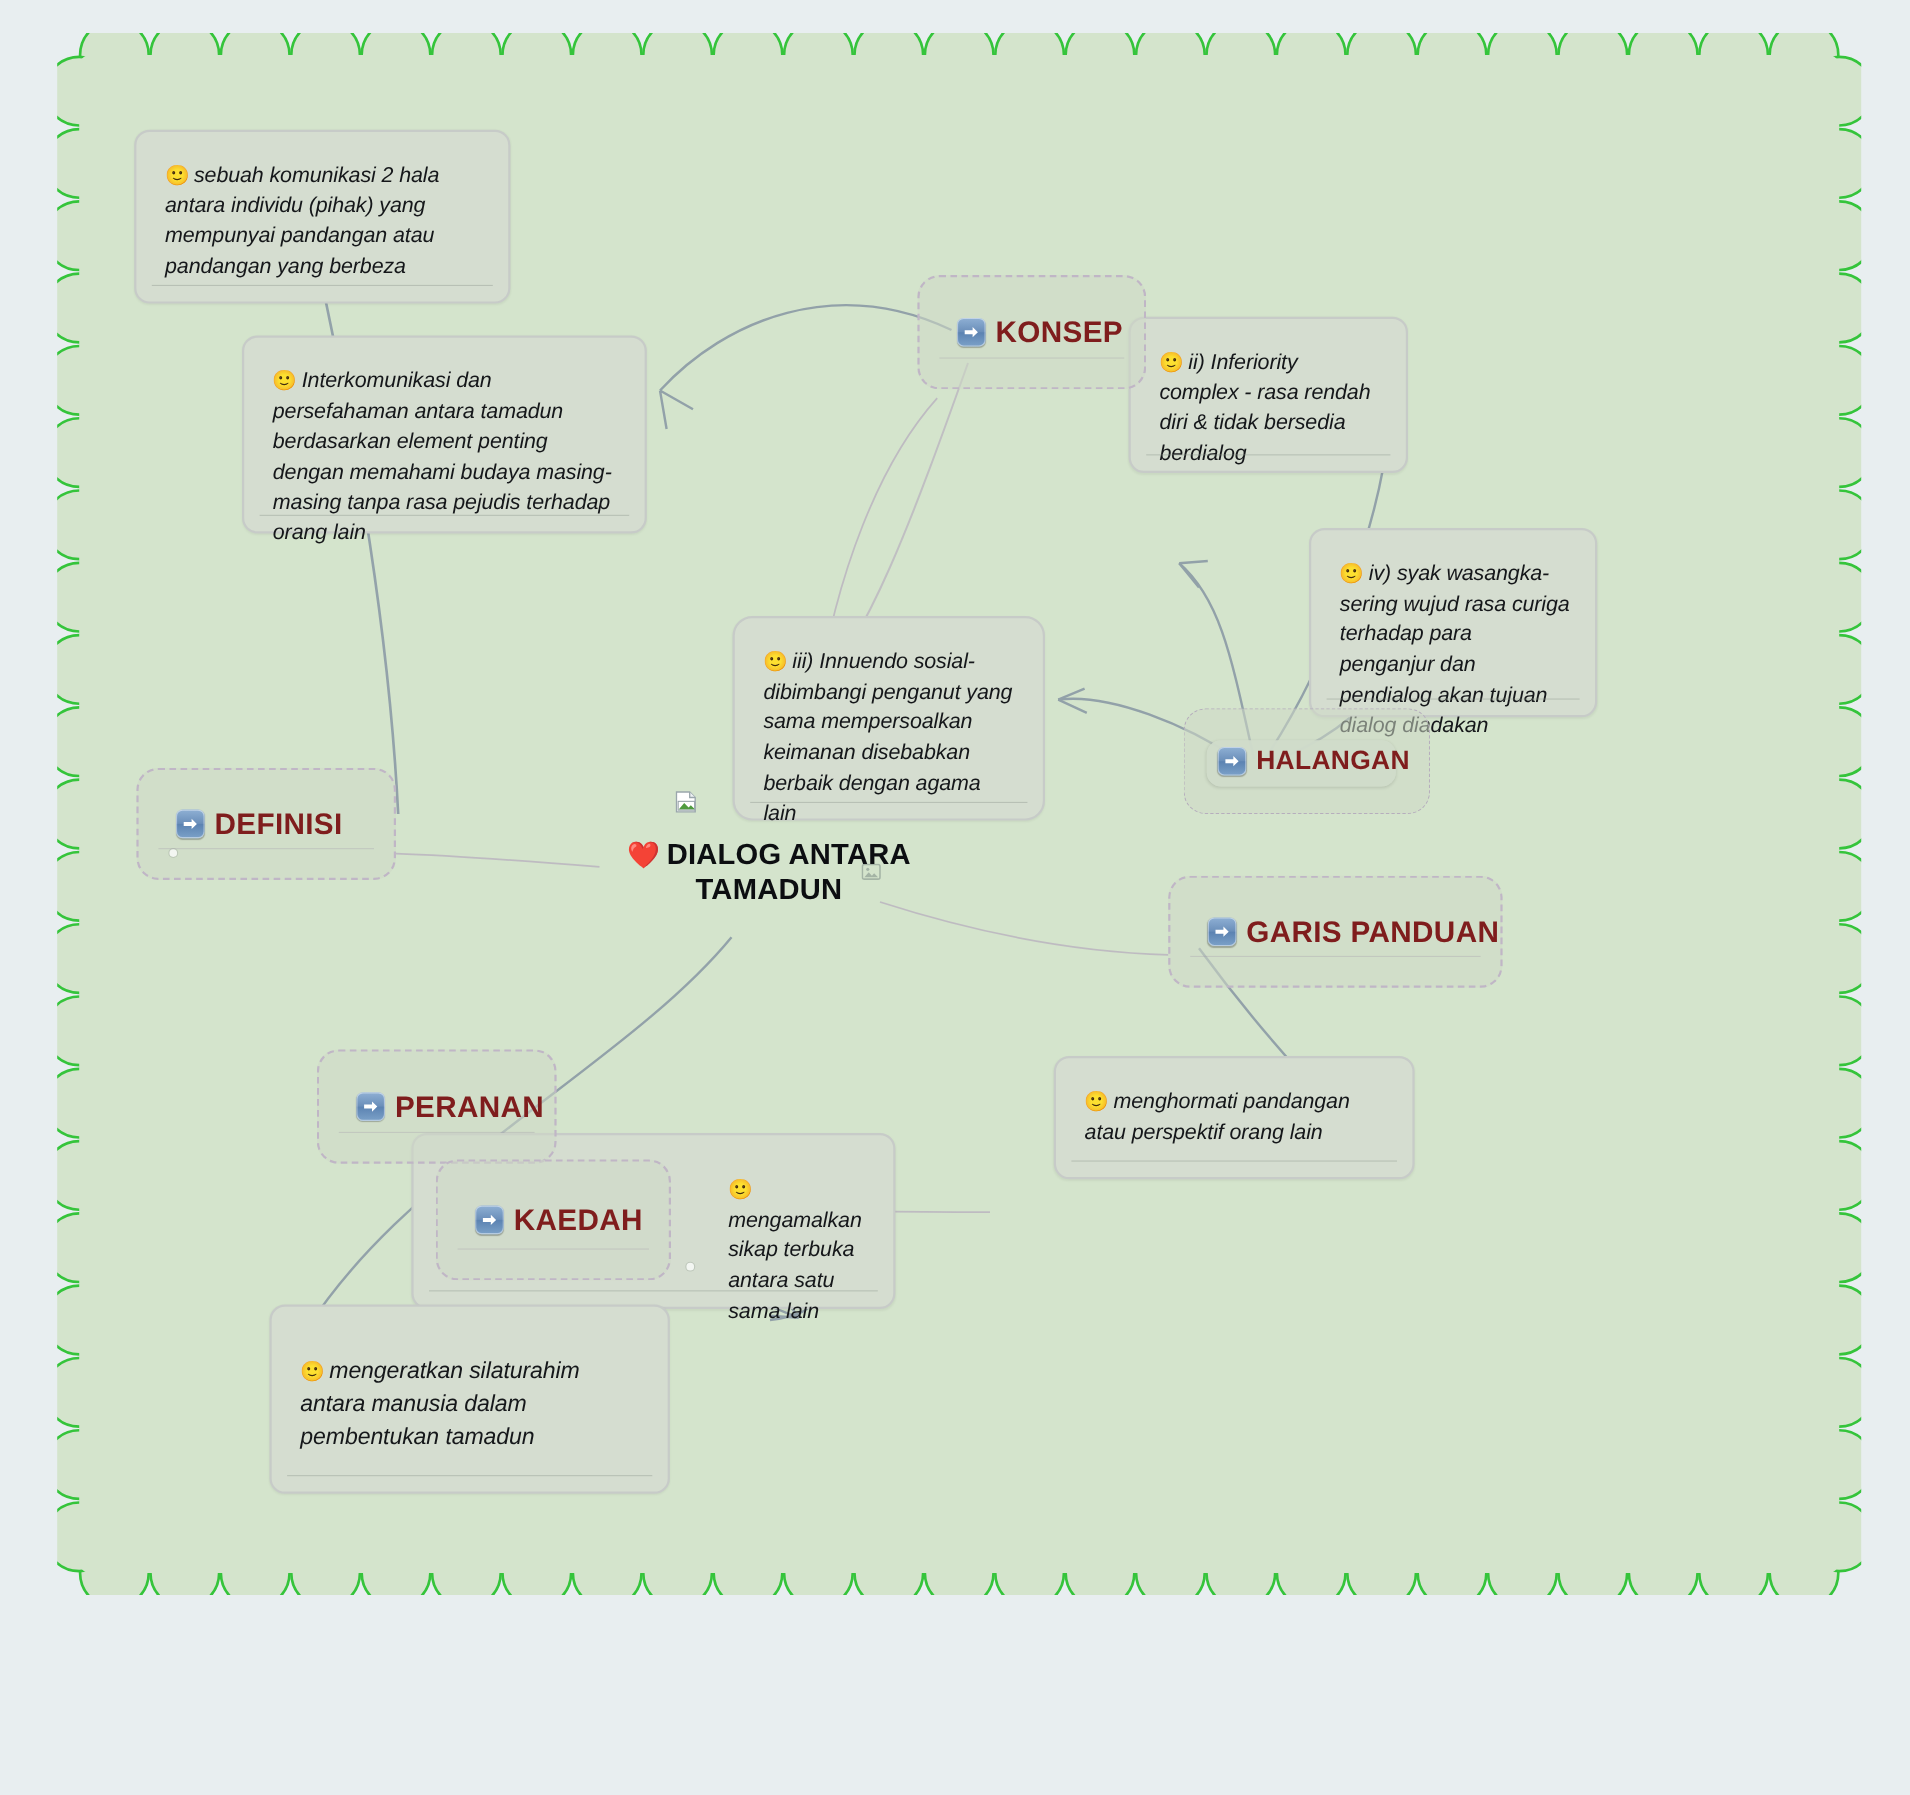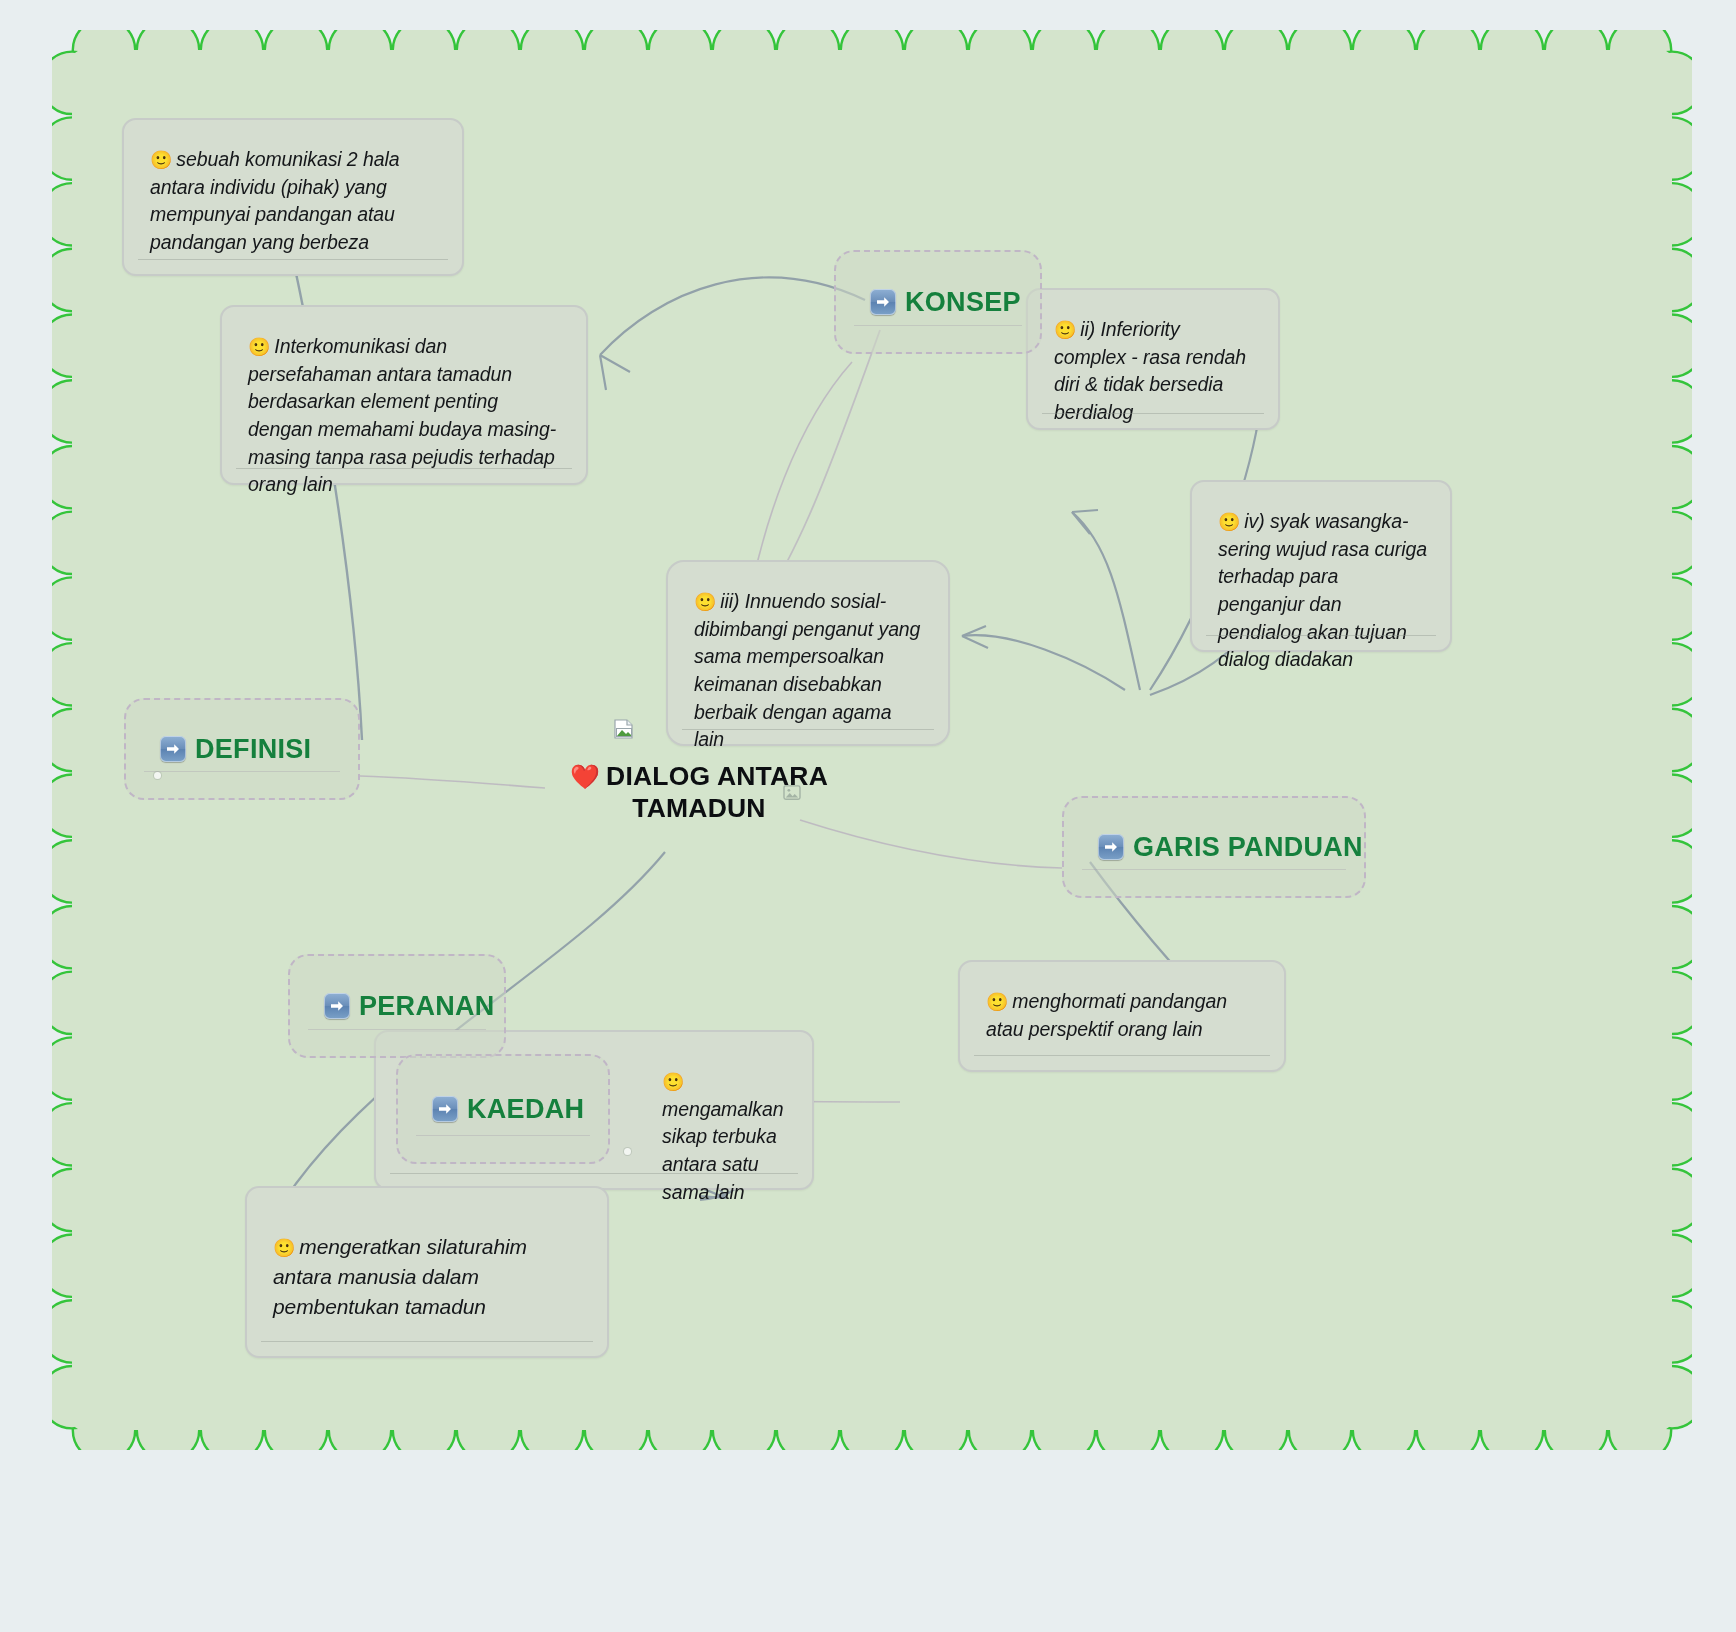--- a/index.html
+++ b/index.html
@@ -90,21 +90,21 @@
     left: 18px;
     right: 18px;
     bottom: 26px;
     height: 1px;
     background: rgba(160,150,170,0.30);
   }
   .branch .label {
     font-weight: bold;
     font-size: 27px;
     letter-spacing: 0.3px;
-    color: #15803d;
+    color: #7f1d1d;
     white-space: nowrap;
   }
   .branch.selected {
     border: 1px dashed #b6aebd;
   }
   .branch .chip {
     position: absolute;
     border-radius: 13px;
     background: rgba(208,219,202,0.95);
     box-shadow: 0 1px 3px rgba(0,0,0,0.12);
@@ -382,20 +382,31 @@
       <span class="arrow-ico">
         <svg width="18" height="18" viewBox="0 0 18 18">
             <path d="M3 7.2h7.2V4.3L15 9l-4.8 4.7v-2.9H3z" fill="#ffffff"></path>
           </svg>
       </span>
       <span class="label">KONSEP</span>
     </div>
     <div class="rule"></div>
   </div>
 
+  <div class="branch selected" style="left:1076px; top:644px; width:224px; height:96px;">
+    <div class="chip" style="left:20px; top:28px; width:172px; height:42px;"></div>
+    <div class="inner" style="position:relative; padding-left:30px;">
+      <span class="arrow-ico">
+        <svg width="18" height="18" viewBox="0 0 18 18">
+            <path d="M3 7.2h7.2V4.3L15 9l-4.8 4.7v-2.9H3z" fill="#ffffff"></path>
+          </svg>
+      </span>
+      <span class="label" style="font-size:24px;">HALANGAN</span>
+    </div>
+  </div>
 
   <div class="branch" style="left:1062px; top:796px; width:304px; height:102px;">
     <div class="inner">
       <span class="arrow-ico">
         <svg width="18" height="18" viewBox="0 0 18 18">
             <path d="M3 7.2h7.2V4.3L15 9l-4.8 4.7v-2.9H3z" fill="#ffffff"></path>
           </svg>
       </span>
       <span class="label">GARIS PANDUAN</span>
     </div>

